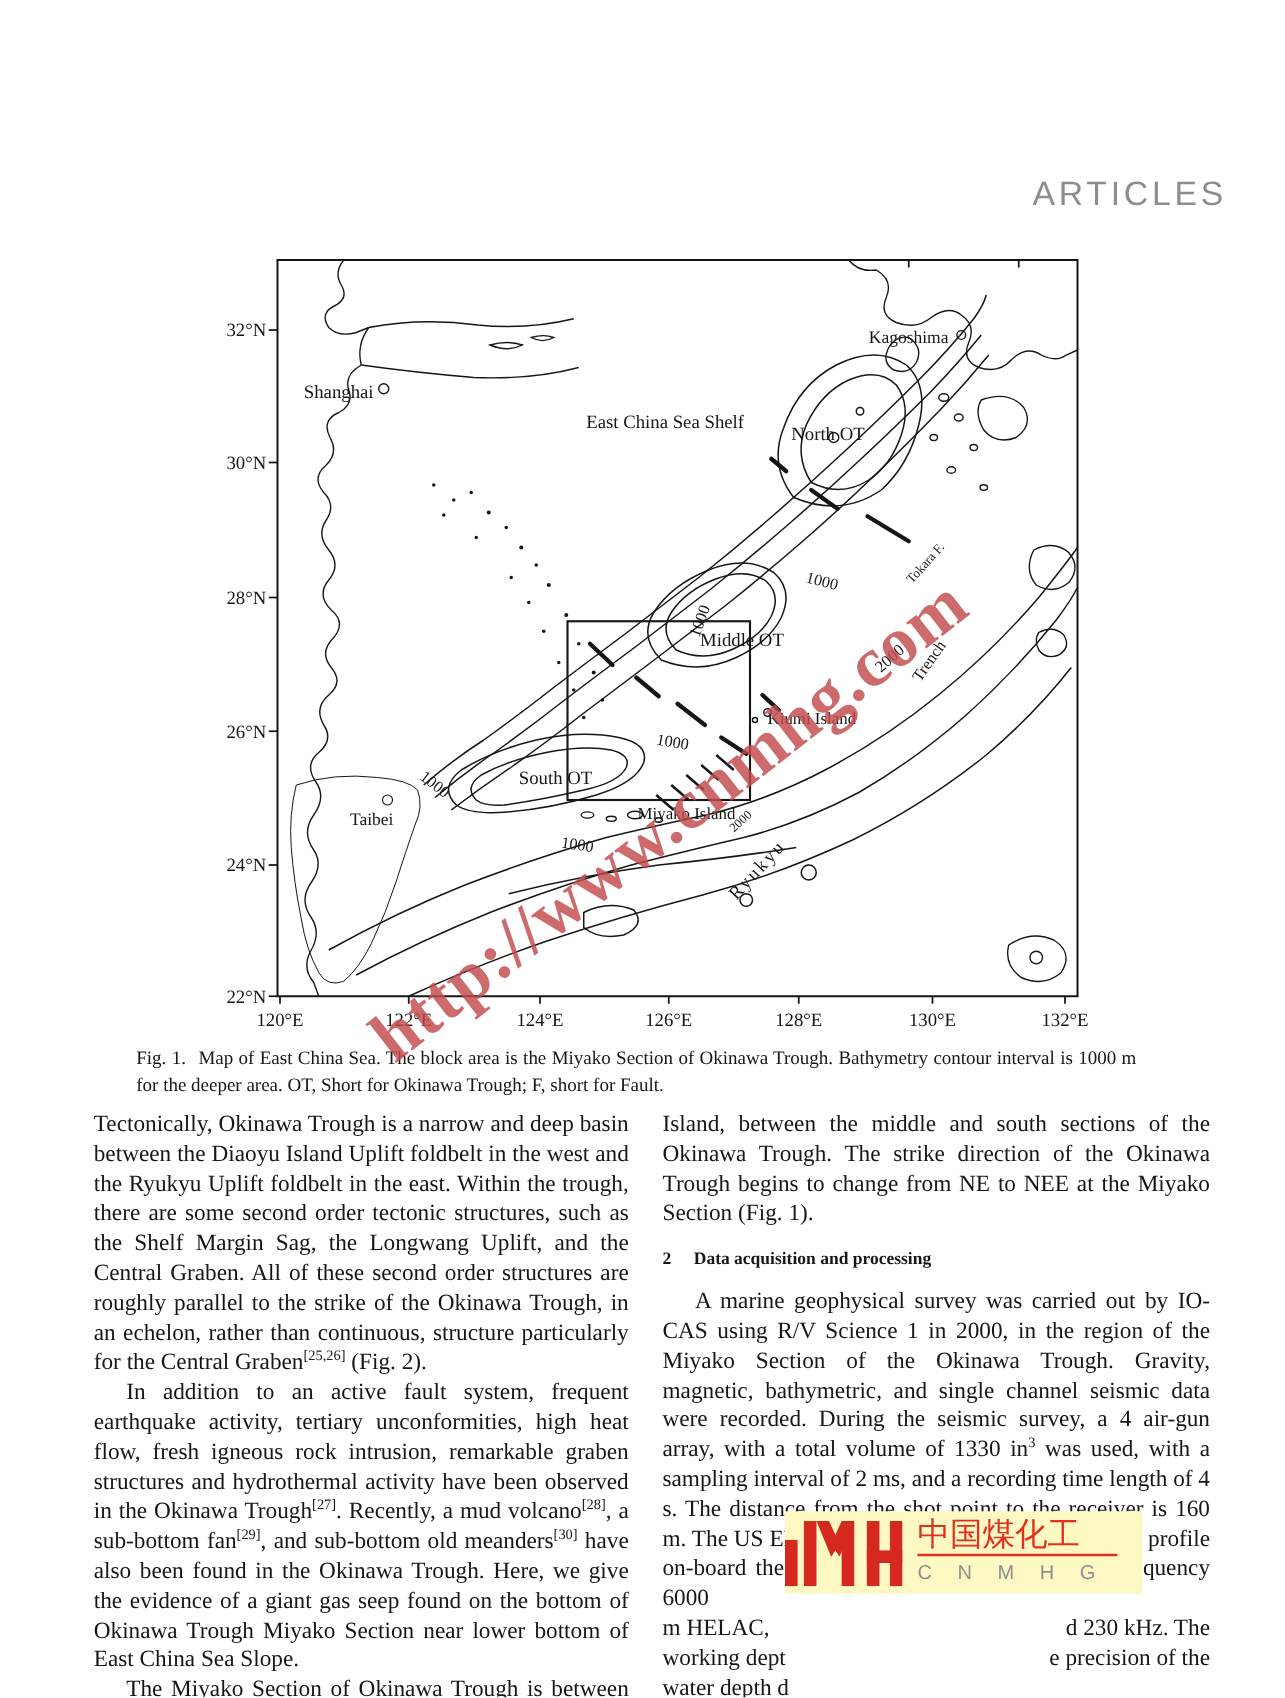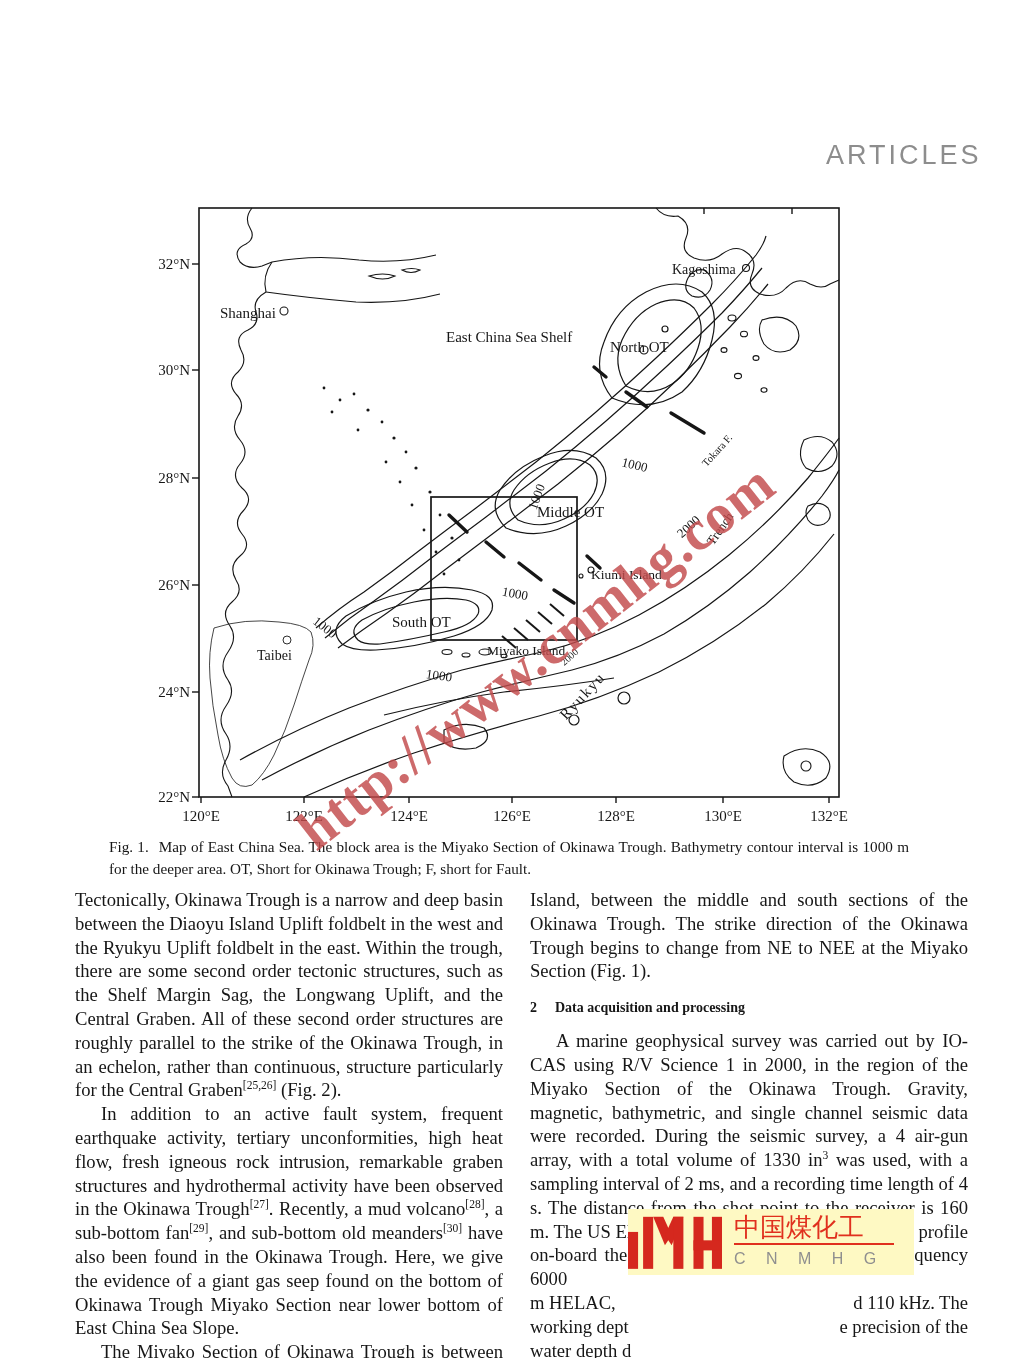--- a/index.html
+++ b/index.html
@@ -1,21 +1,21 @@
 <!DOCTYPE html>
 <html><head>
 <meta charset="utf-8">
 <style>
   html,body{margin:0;padding:0;background:#ffffff;}
   .page{position:relative;width:1028px;height:1358px;background:#ffffff;overflow:hidden;
         font-family:"Liberation Serif","DejaVu Serif",serif;color:#161616;}
   .hdr{position:absolute;top:140px;left:812px;width:150px;text-align:right;
        font-family:"Liberation Sans","DejaVu Sans",sans-serif;font-size:27px;
        letter-spacing:3px;color:#8d8d8d;margin-left:14px;}
-  .mapwrap{position:absolute;left:144px;top:200px;width:724px;height:645px;}
+  .mapwrap{position:absolute;left:167px;top:200px;width:724px;height:645px;}
   .mapwrap svg{display:block;}
   .wm{position:absolute;left:168px;top:622px;width:744px;height:80px;z-index:5;
       text-align:center;transform:rotate(-38deg);transform-origin:center;
       font-family:"Liberation Serif",serif;font-weight:bold;font-size:57px;
       color:rgba(194,73,74,0.82);letter-spacing:1px;pointer-events:none;}
   .caption{position:absolute;left:109px;top:836px;width:800px;font-size:15.2px;
            line-height:21.5px;text-align:justify;}
   .caption .figlab{margin-right:10px;}
   .col{position:absolute;top:888px;font-size:18.6px;line-height:23.8px;text-align:justify;}
   .col-left{left:75px;width:428px;}
@@ -239,21 +239,21 @@
   </div>
 
   <div class="col col-right">
     <p><span>Island, between the middle and south sections of the Okinawa Trough. The strike direction of the Okinawa Trough begins to change from NE to NEE at the Miyako Section (Fig. 1).</span></p>
     <h3 class="sec"><span class="secnum">2</span><span>Data acquisition and processing</span></h3>
     <p class="ind"><span>A marine geophysical survey was carried out by IO-CAS using R/V Science 1 in 2000, in the region of the Miyako Section of the Okinawa Trough. Gravity, magnetic, bathymetric, and single channel seismic data were recorded. During the seismic survey, a 4 air-gun array, with a total volume of 1330 in</span><sup>3</sup><span> was used, with a sampling interval of 2 ms, and a recording time length of 4 s. The distance from the shot point to the receiver is 160 m. The US EPC was used to plot the single channel profile on-board the ship. The echo-sounder was a bi-frequency 6000</span></p>
     <div>
       <div class="orow">
           <span>m HELAC,</span>
           <span class="ogap"></span>
-          <span>d 110 kHz. The</span>
+          <span>d 230 kHz. The</span>
         </div>
       <div class="orow">
           <span>working dept</span>
           <span class="ogap"></span>
           <span>e precision of the</span>
         </div>
       <div class="orow">
           <span>water depth d</span>
           <span class="ogap"></span>
           <span></span>

